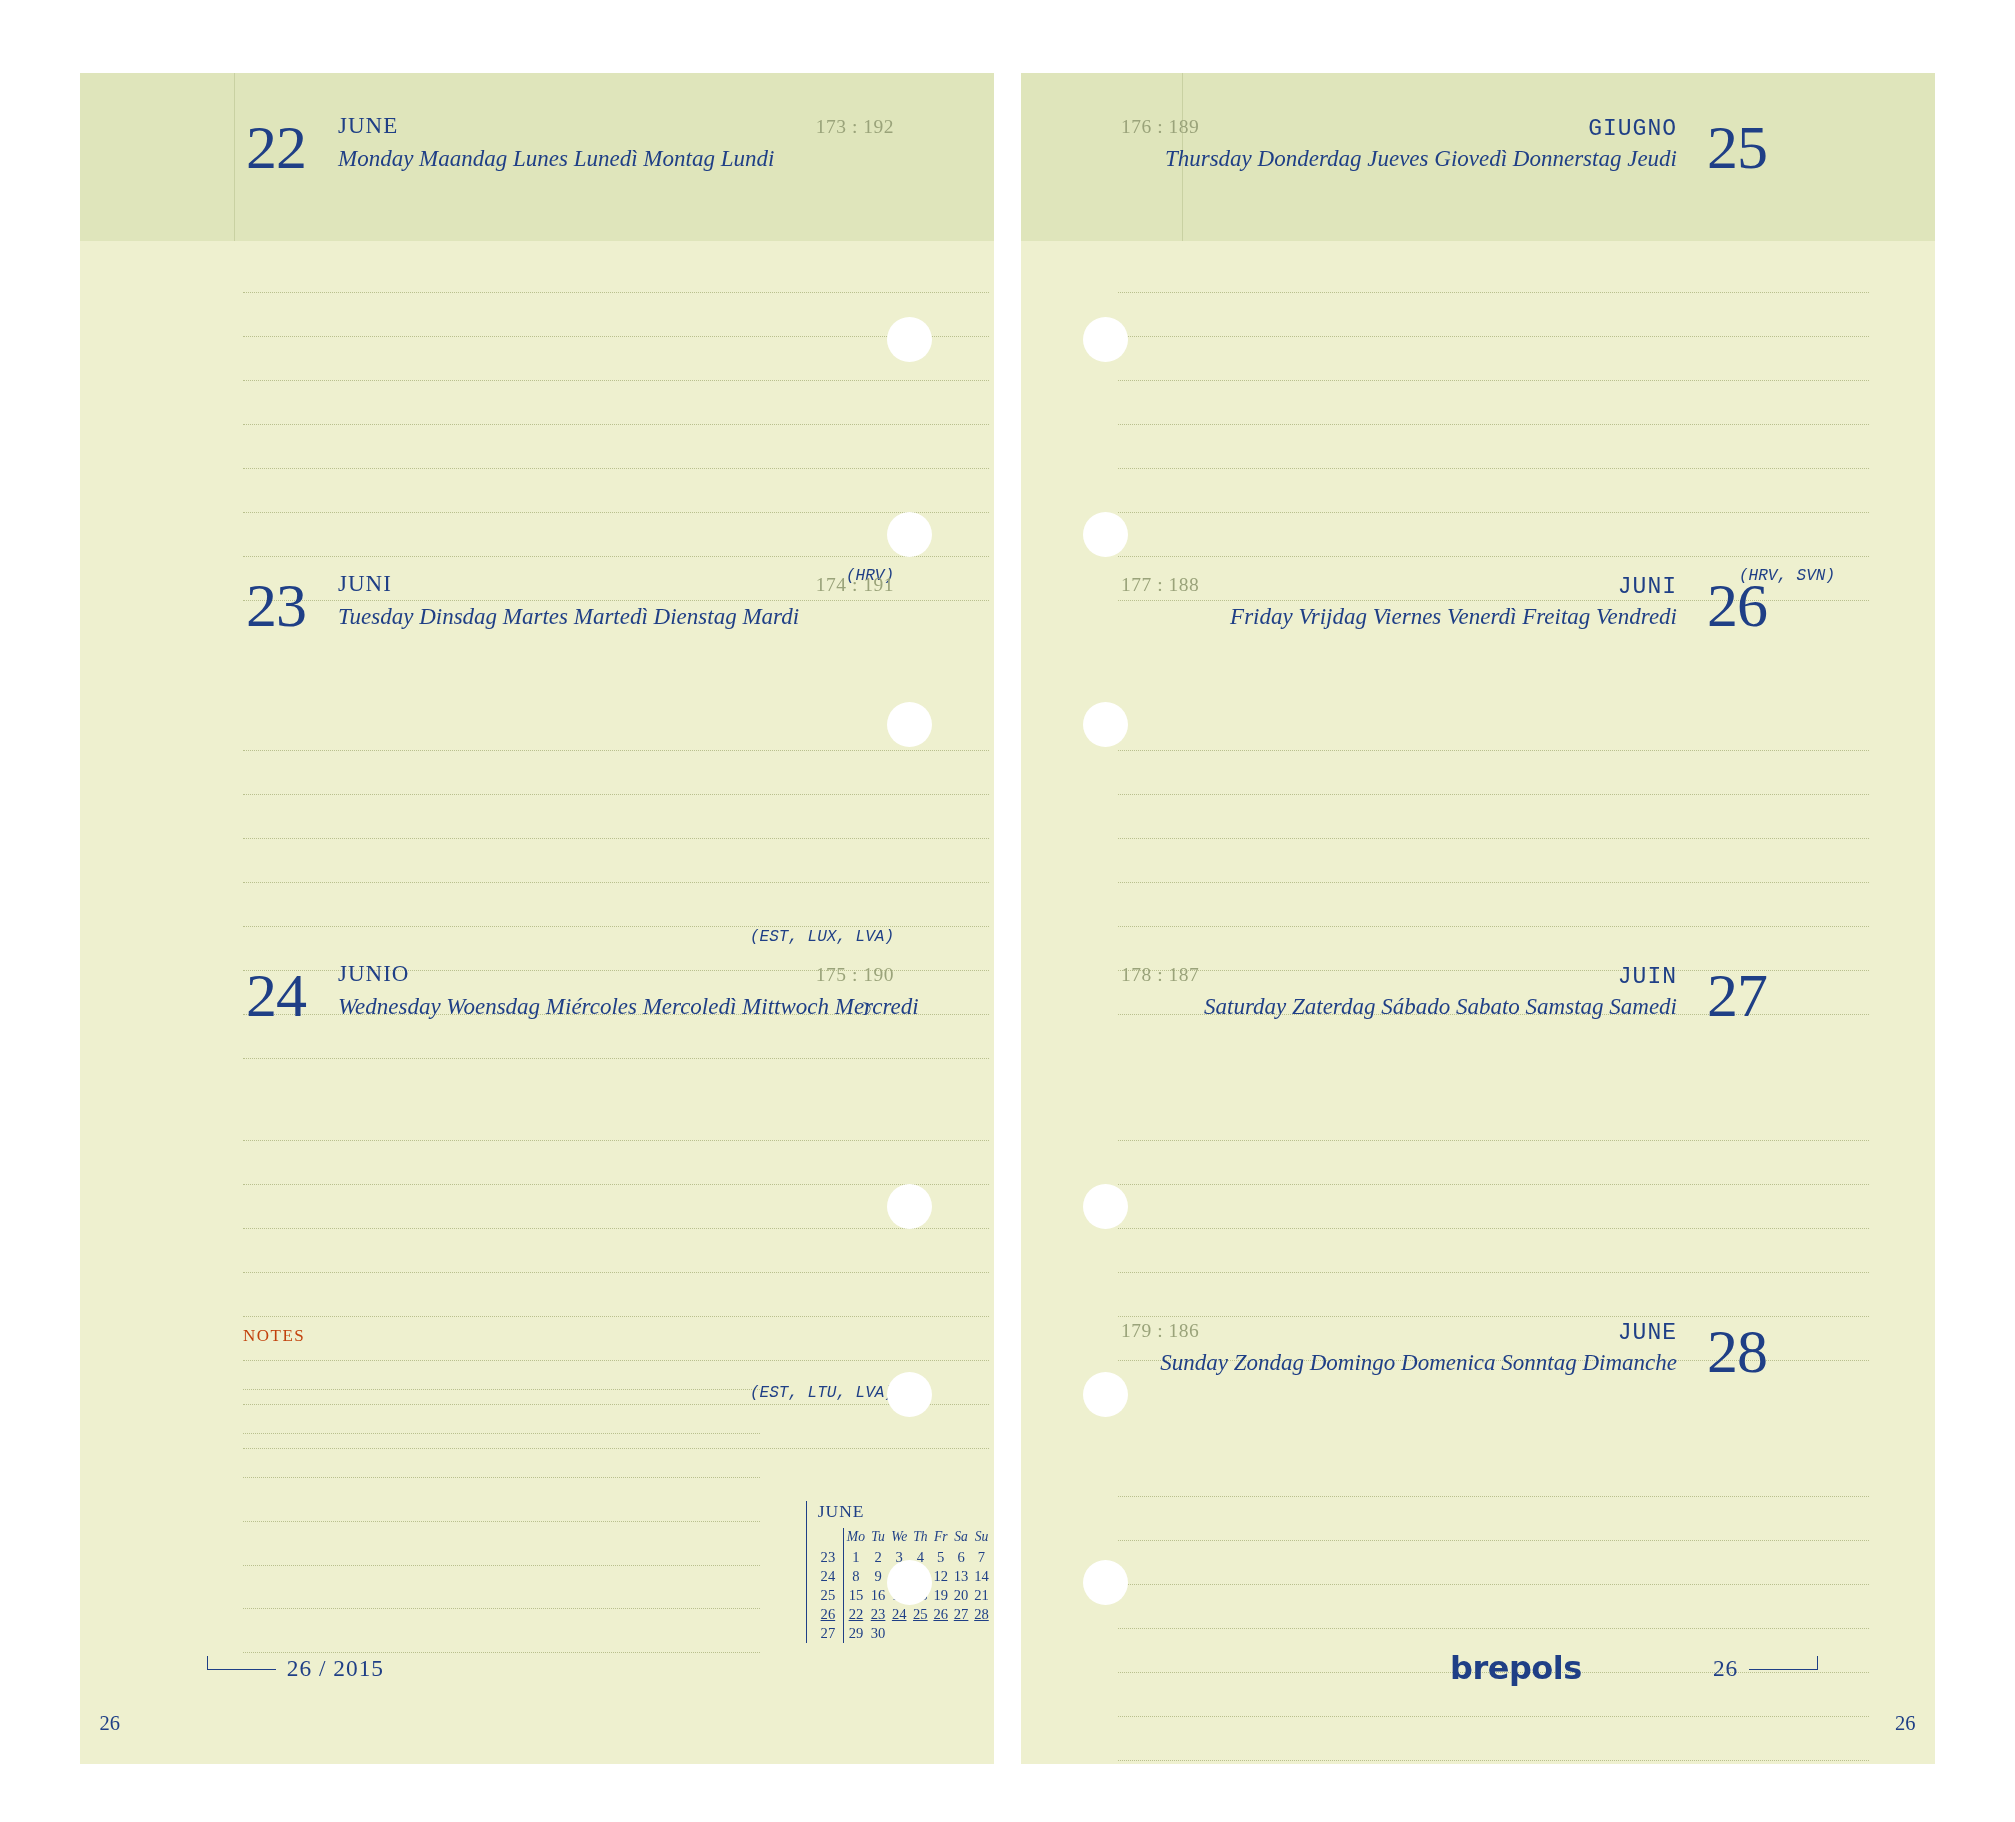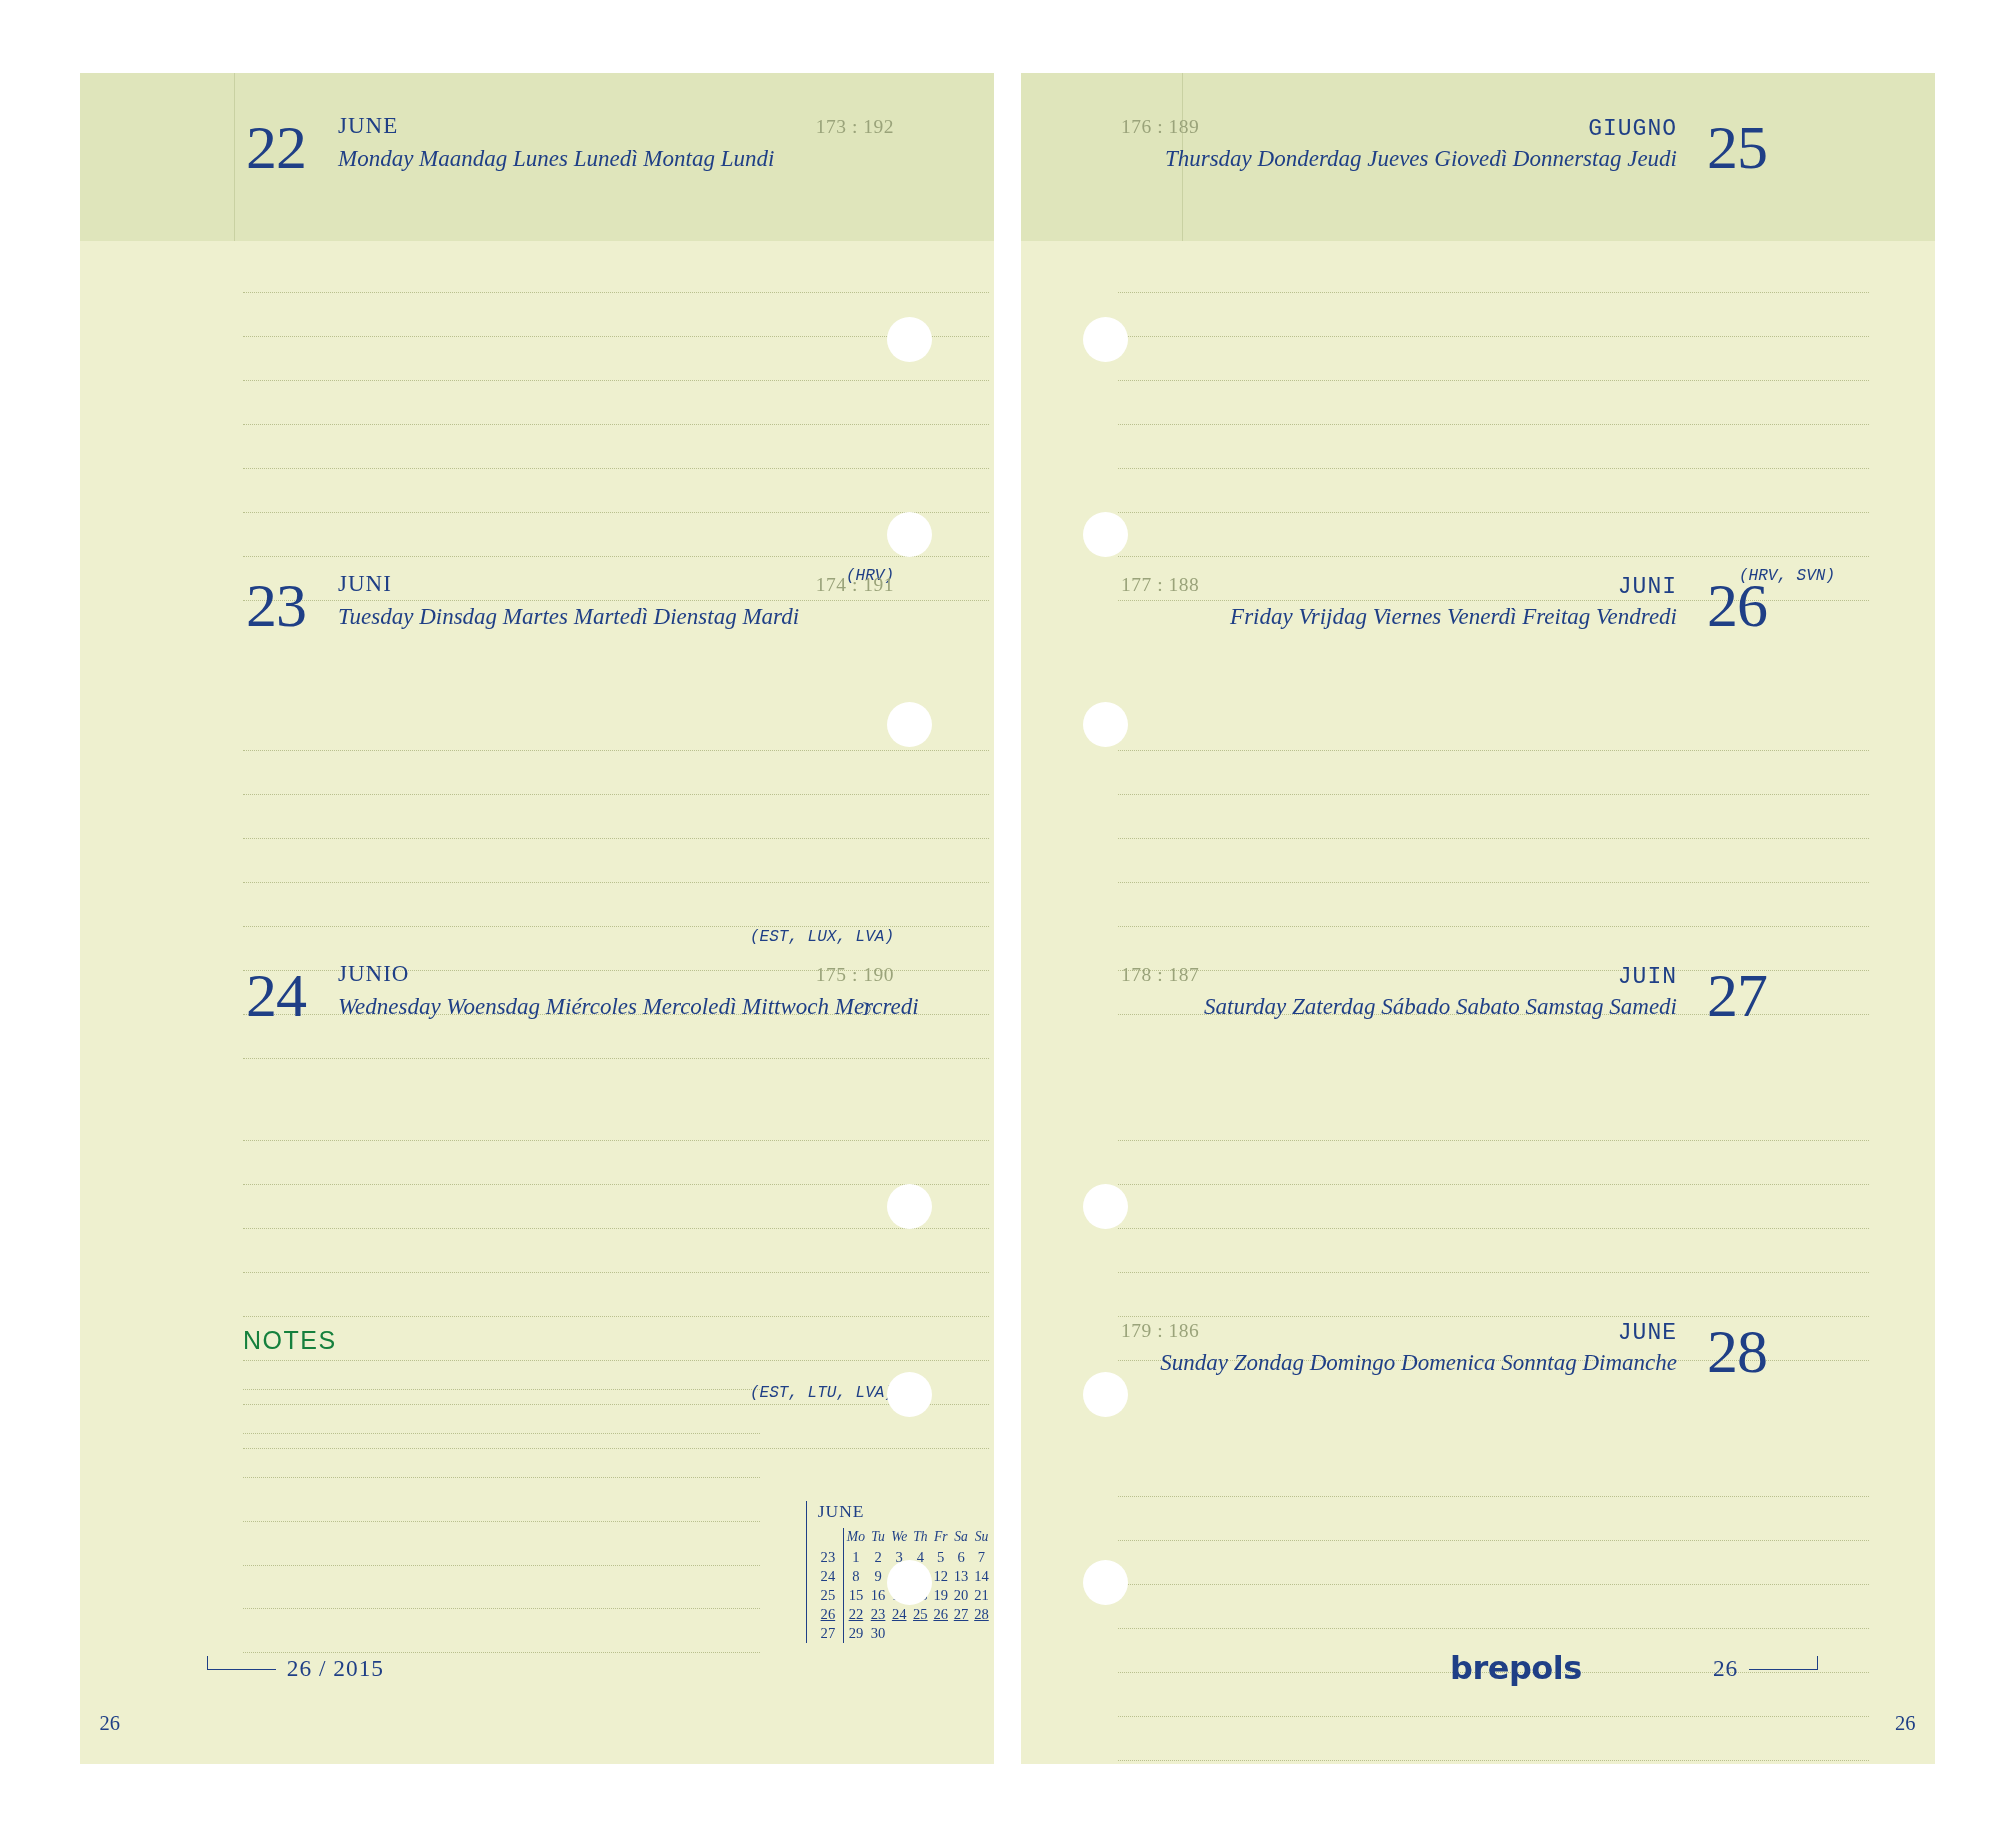--- a/index.html
+++ b/index.html
@@ -138,24 +138,24 @@
     width: 45px; height: 45px;
     border-radius: 50%;
     background: #ffffff;
   }
 
   
   .notes-title {
     position: absolute;
     left: 163px;
     top: 1253px;
-    font-family: Liberation Sans, sans-serif;
-    font-size: 25px;
+    font-family: Liberation Serif, serif;
+    font-size: 17px;
     letter-spacing: 1.5px;
-    color: #15803d;
+    color: #c2410c;
   }
   .note-rule {
     position: absolute;
     left: 163px;
     width: 517px;
     height: 0;
     border-top: 1px dotted #b9c08e;
   }
 
   

